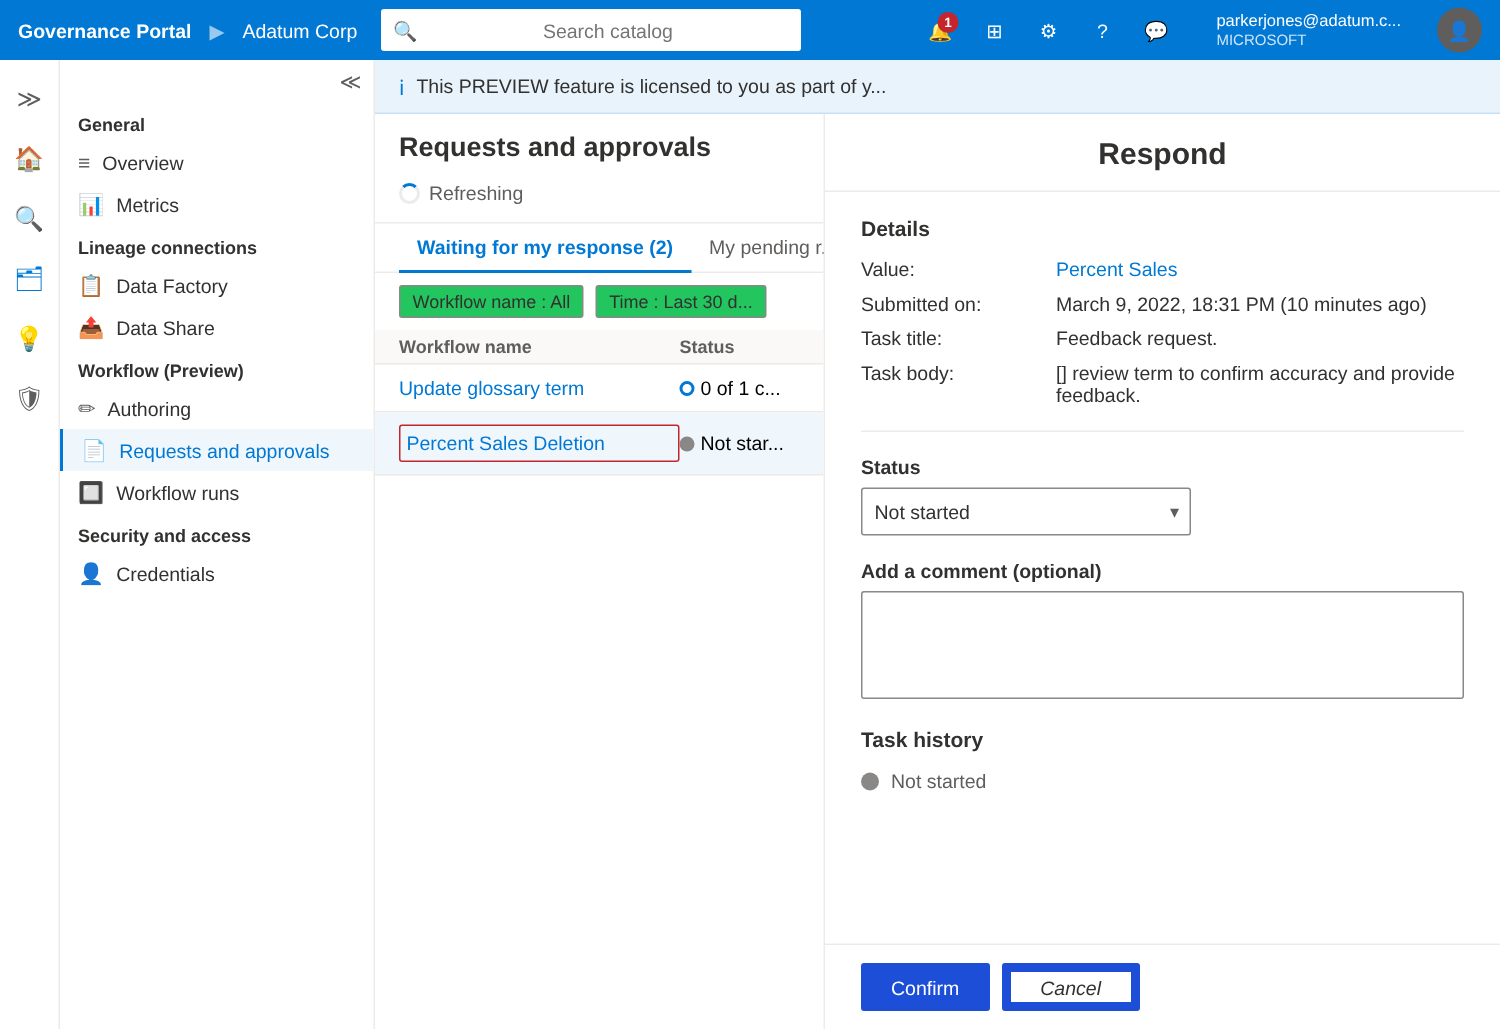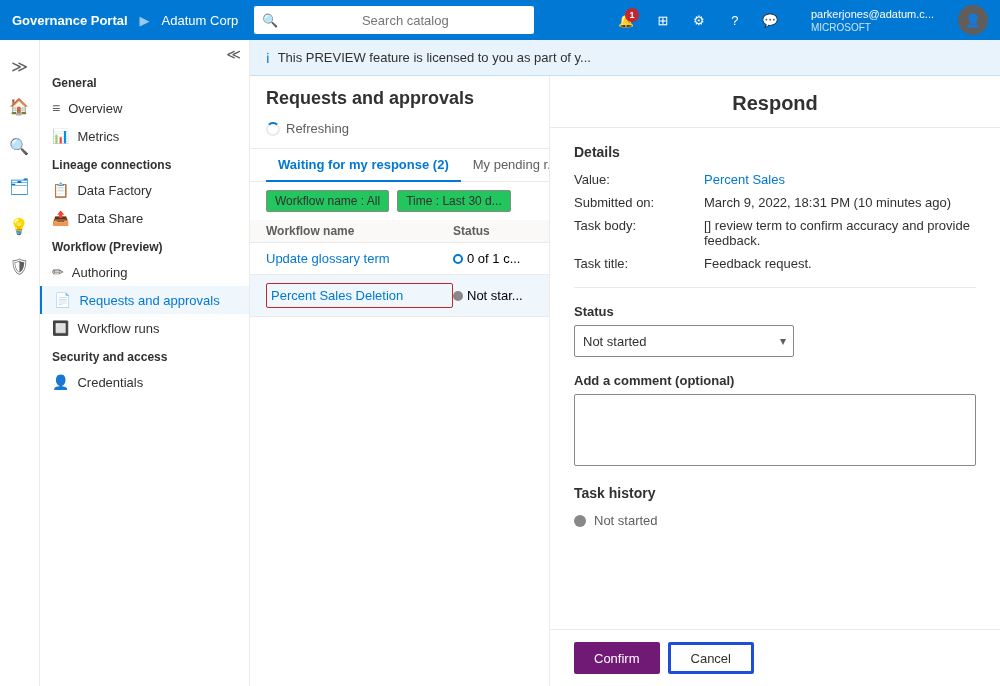--- a/index.html
+++ b/index.html
@@ -395,38 +395,39 @@
       padding: 12px 24px;
       border-top: 1px solid #edebe9;
       display: flex;
       gap: 8px;
       background: #fff;
       flex-shrink: 0;
     }
     .btn-primary {
       height: 32px;
       padding: 0 20px;
-      background: #701a75;
+      background: #1d4ed8;
       color: white;
       border: none;
       border-radius: 2px;
       font-size: 13px;
       cursor: pointer;
       font-family: inherit;
     }
     .btn-default {
       height: 32px;
       padding: 0 20px;
       background: white;
       color: #323130;
-      border: 3px solid #1d4ed8;
+      border: 6px solid #1d4ed8;
       border-radius: 2px;
       font-size: 13px;
       cursor: pointer;
       font-family: inherit;
+      font-style: italic;
     }
   </style>
 </head>
 <body>
 
 <div class="top-nav">
   <span class="nav-logo">Governance Portal</span>
   <span class="nav-separator">▶</span>
   <span class="nav-org">Adatum Corp</span>
   <div class="nav-search">
@@ -579,26 +580,26 @@
 
           <div class="detail-row">
             <span class="detail-label">Value:</span>
             <span class="detail-value link">Percent Sales</span>
           </div>
           <div class="detail-row">
             <span class="detail-label">Submitted on:</span>
             <span class="detail-value">March 9, 2022, 18:31 PM (10 minutes ago)</span>
           </div>
           <div class="detail-row">
+            <span class="detail-label">Task title:</span>
+            <span class="detail-value">Feedback request.</span>
+          </div>
+          <div class="detail-row">
             <span class="detail-label">Task body:</span>
             <span class="detail-value">[] review term to confirm accuracy and provide feedback.</span>
-          </div>
-          <div class="detail-row">
-            <span class="detail-label">Task title:</span>
-            <span class="detail-value">Feedback request.</span>
           </div>
 
           <div class="divider"></div>
 
           
           <div class="field-label">Status</div>
           <div class="status-select-wrapper">
             <select class="status-select">
               <option value="not-started">Not started</option>
               <option value="in-progress">In progress</option>

